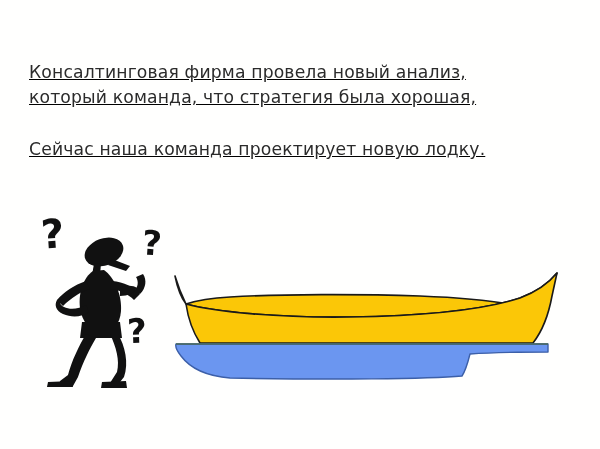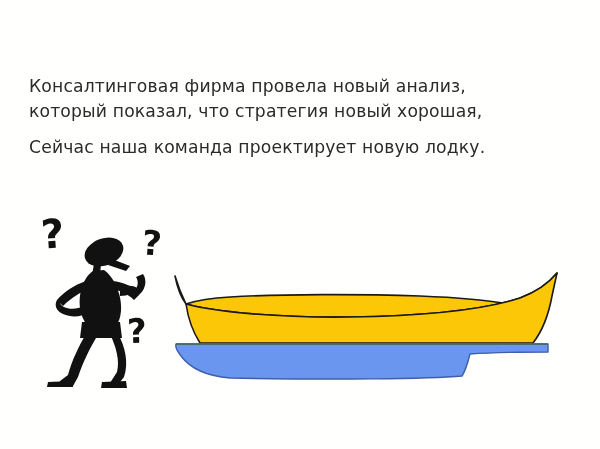--- a/index.html
+++ b/index.html
@@ -14,33 +14,34 @@
   #scene {
     position: relative;
     width: 600px;
     height: 449px;
     background: #fffffe;
     overflow: hidden;
   }
   .caption-block {
     position: absolute;
     left: 29px;
-    top: 74px;
+    top: 60px;
     width: 500px;
+    text-decoration: underline;
   }
   .caption-line {
     font-family: "DejaVu Sans", sans-serif;
     font-size: 17.2px;
     line-height: 25px;
     color: #2b2b2b;
     letter-spacing: 0.15px;
     white-space: nowrap;
   }
   .caption-para2 {
-    margin-top: 11px;
+    margin-top: 27px;
   }
   .art-layer {
     position: absolute;
     left: 0;
     top: 0;
     width: 600px;
     height: 449px;
   }
   .qmark {
     position: absolute;
@@ -54,21 +55,21 @@
   #qmark-2 { left: 142px; top: 226px; font-size: 34px; transform: rotate(4deg); }
   #qmark-3 { left: 127px; top: 314px; font-size: 34px; transform: rotate(-2deg); }
 </style>
 </head>
 <body>
 
 <div id="scene">
 
   <div class="caption-block">
     <div class="caption-line">Консалтинговая фирма провела новый анализ,</div>
-    <div class="caption-line">который показал, что стратегия новый хорошая,</div>
+    <div class="caption-line">который команда, что стратегия была хорошая,</div>
     <div class="caption-line caption-para2">Сейчас наша команда проектирует новую лодку.</div>
   </div>
 
   <div class="qmark" id="qmark-1">?</div>
   <div class="qmark" id="qmark-2">?</div>
   <div class="qmark" id="qmark-3">?</div>
 
   <svg class="art-layer" viewBox="0 0 600 449" xmlns="http://www.w3.org/2000/svg">
 
     <g fill="#111111">

